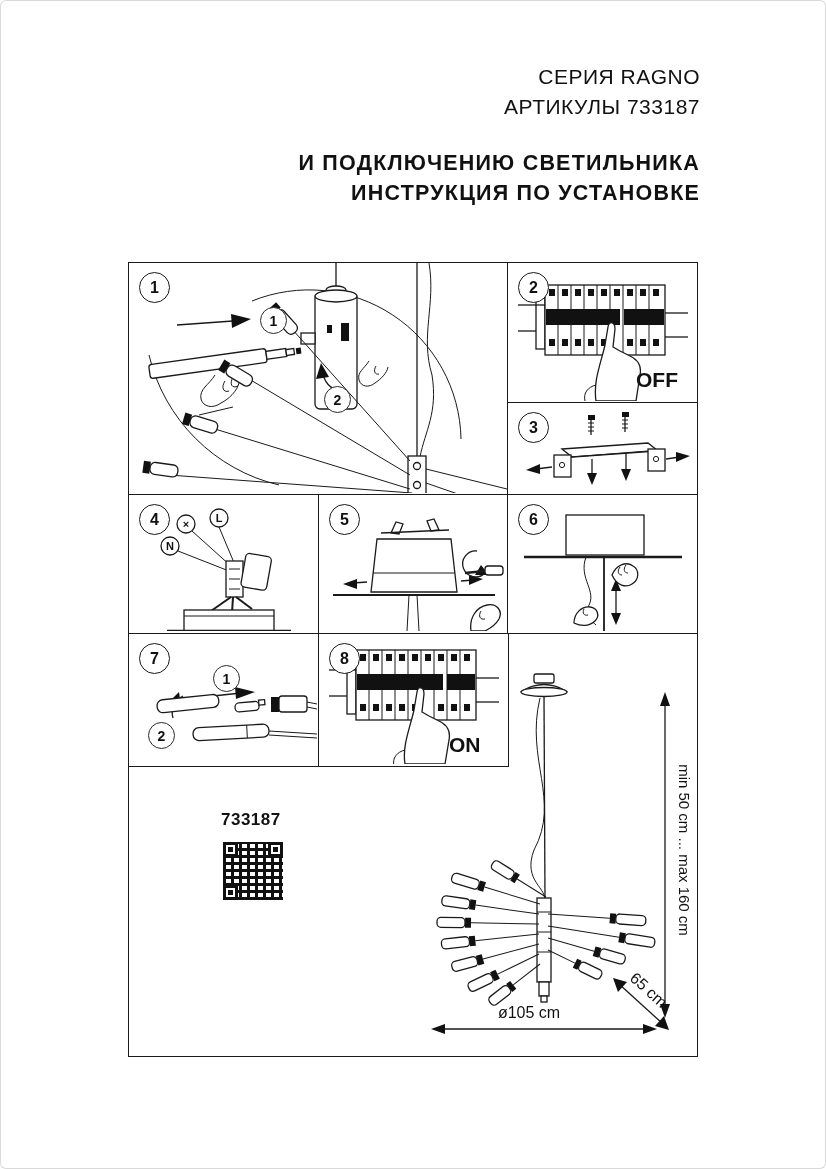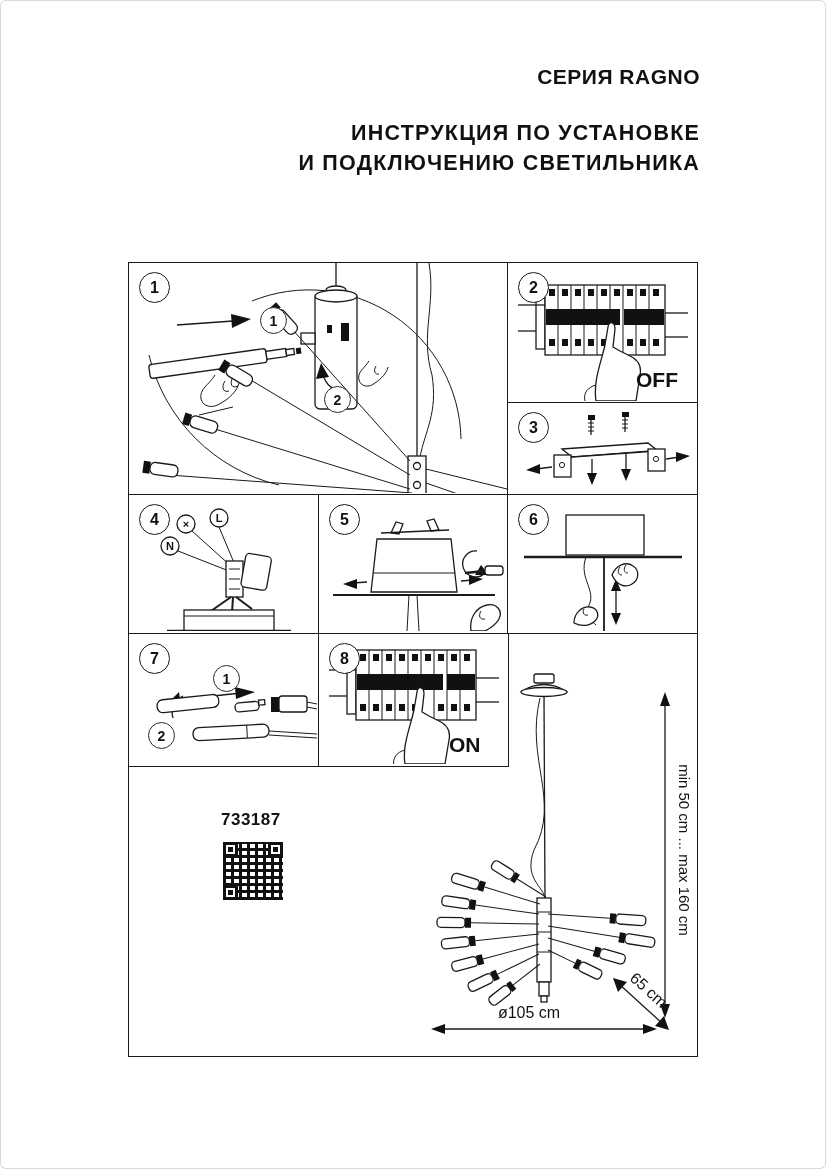--- a/index.html
+++ b/index.html
@@ -1,21 +1,21 @@
 <!DOCTYPE html>
 <html><head>
 <meta charset="utf-8">
 <style>
   html,body{margin:0;padding:0;background:#fff;}
   .page{position:relative;width:826px;height:1169px;background:#fff;overflow:hidden;
         font-family:"Liberation Sans",sans-serif;color:#111;
         box-shadow:inset 0 0 0 1px #d9d9d9;border-radius:6px;}
   
   .hdr{position:absolute;top:62px;right:126px;text-align:right;}
-  .hdr .small{font-size:21px;font-weight:bold;line-height:30px;letter-spacing:.5px;}
+  .hdr .small{font-size:21px;font-weight:normal;line-height:30px;letter-spacing:.5px;}
   .hdr .big{font-size:21.5px;font-weight:bold;line-height:30px;letter-spacing:1.2px;margin-top:0;}
   .hdr .gap{height:26px;}
   
   .figure{position:absolute;left:128px;top:262px;width:570px;height:795px;}
   .panel{position:absolute;border:1.6px solid #1a1a1a;background:#fff;box-sizing:border-box;overflow:hidden;}
   #p1{left:0;top:0;width:380px;height:233px;}
   #p2{left:379px;top:0;width:191px;height:141px;}
   #p3{left:379px;top:140px;width:191px;height:93px;}
   #p4{left:0;top:232px;width:191px;height:140px;}
   #p5{left:190px;top:232px;width:191px;height:140px;}
@@ -49,23 +49,24 @@
   .qr .f.tl{left:0;top:0;} .qr .f.tr{right:0;top:0;} .qr .f.bl{left:0;bottom:0;}
   .notes{position:absolute;left:34px;top:316px;font-size:19px;line-height:27.5px;color:#1c1c1c;}
 </style>
 </head>
 <body>
 
 <div class="page">
 
   <div class="hdr">
     <div class="small">СЕРИЯ RAGNO</div>
+    <div class="small">АРТИКУЛЫ 733187</div>
     <div class="gap"></div>
+    <div class="big">И ПОДКЛЮЧЕНИЮ СВЕТИЛЬНИКА</div>
     <div class="big">ИНСТРУКЦИЯ ПО УСТАНОВКЕ</div>
-    <div class="big">И ПОДКЛЮЧЕНИЮ СВЕТИЛЬНИКА</div>
   </div>
 
   <div class="figure">
 
     <section class="panel" id="pbottom">
       <div class="article">733187</div>
       <div class="qr">
         <div class="f tl"></div>
         <div class="f tr"></div>
         <div class="f bl"></div>

